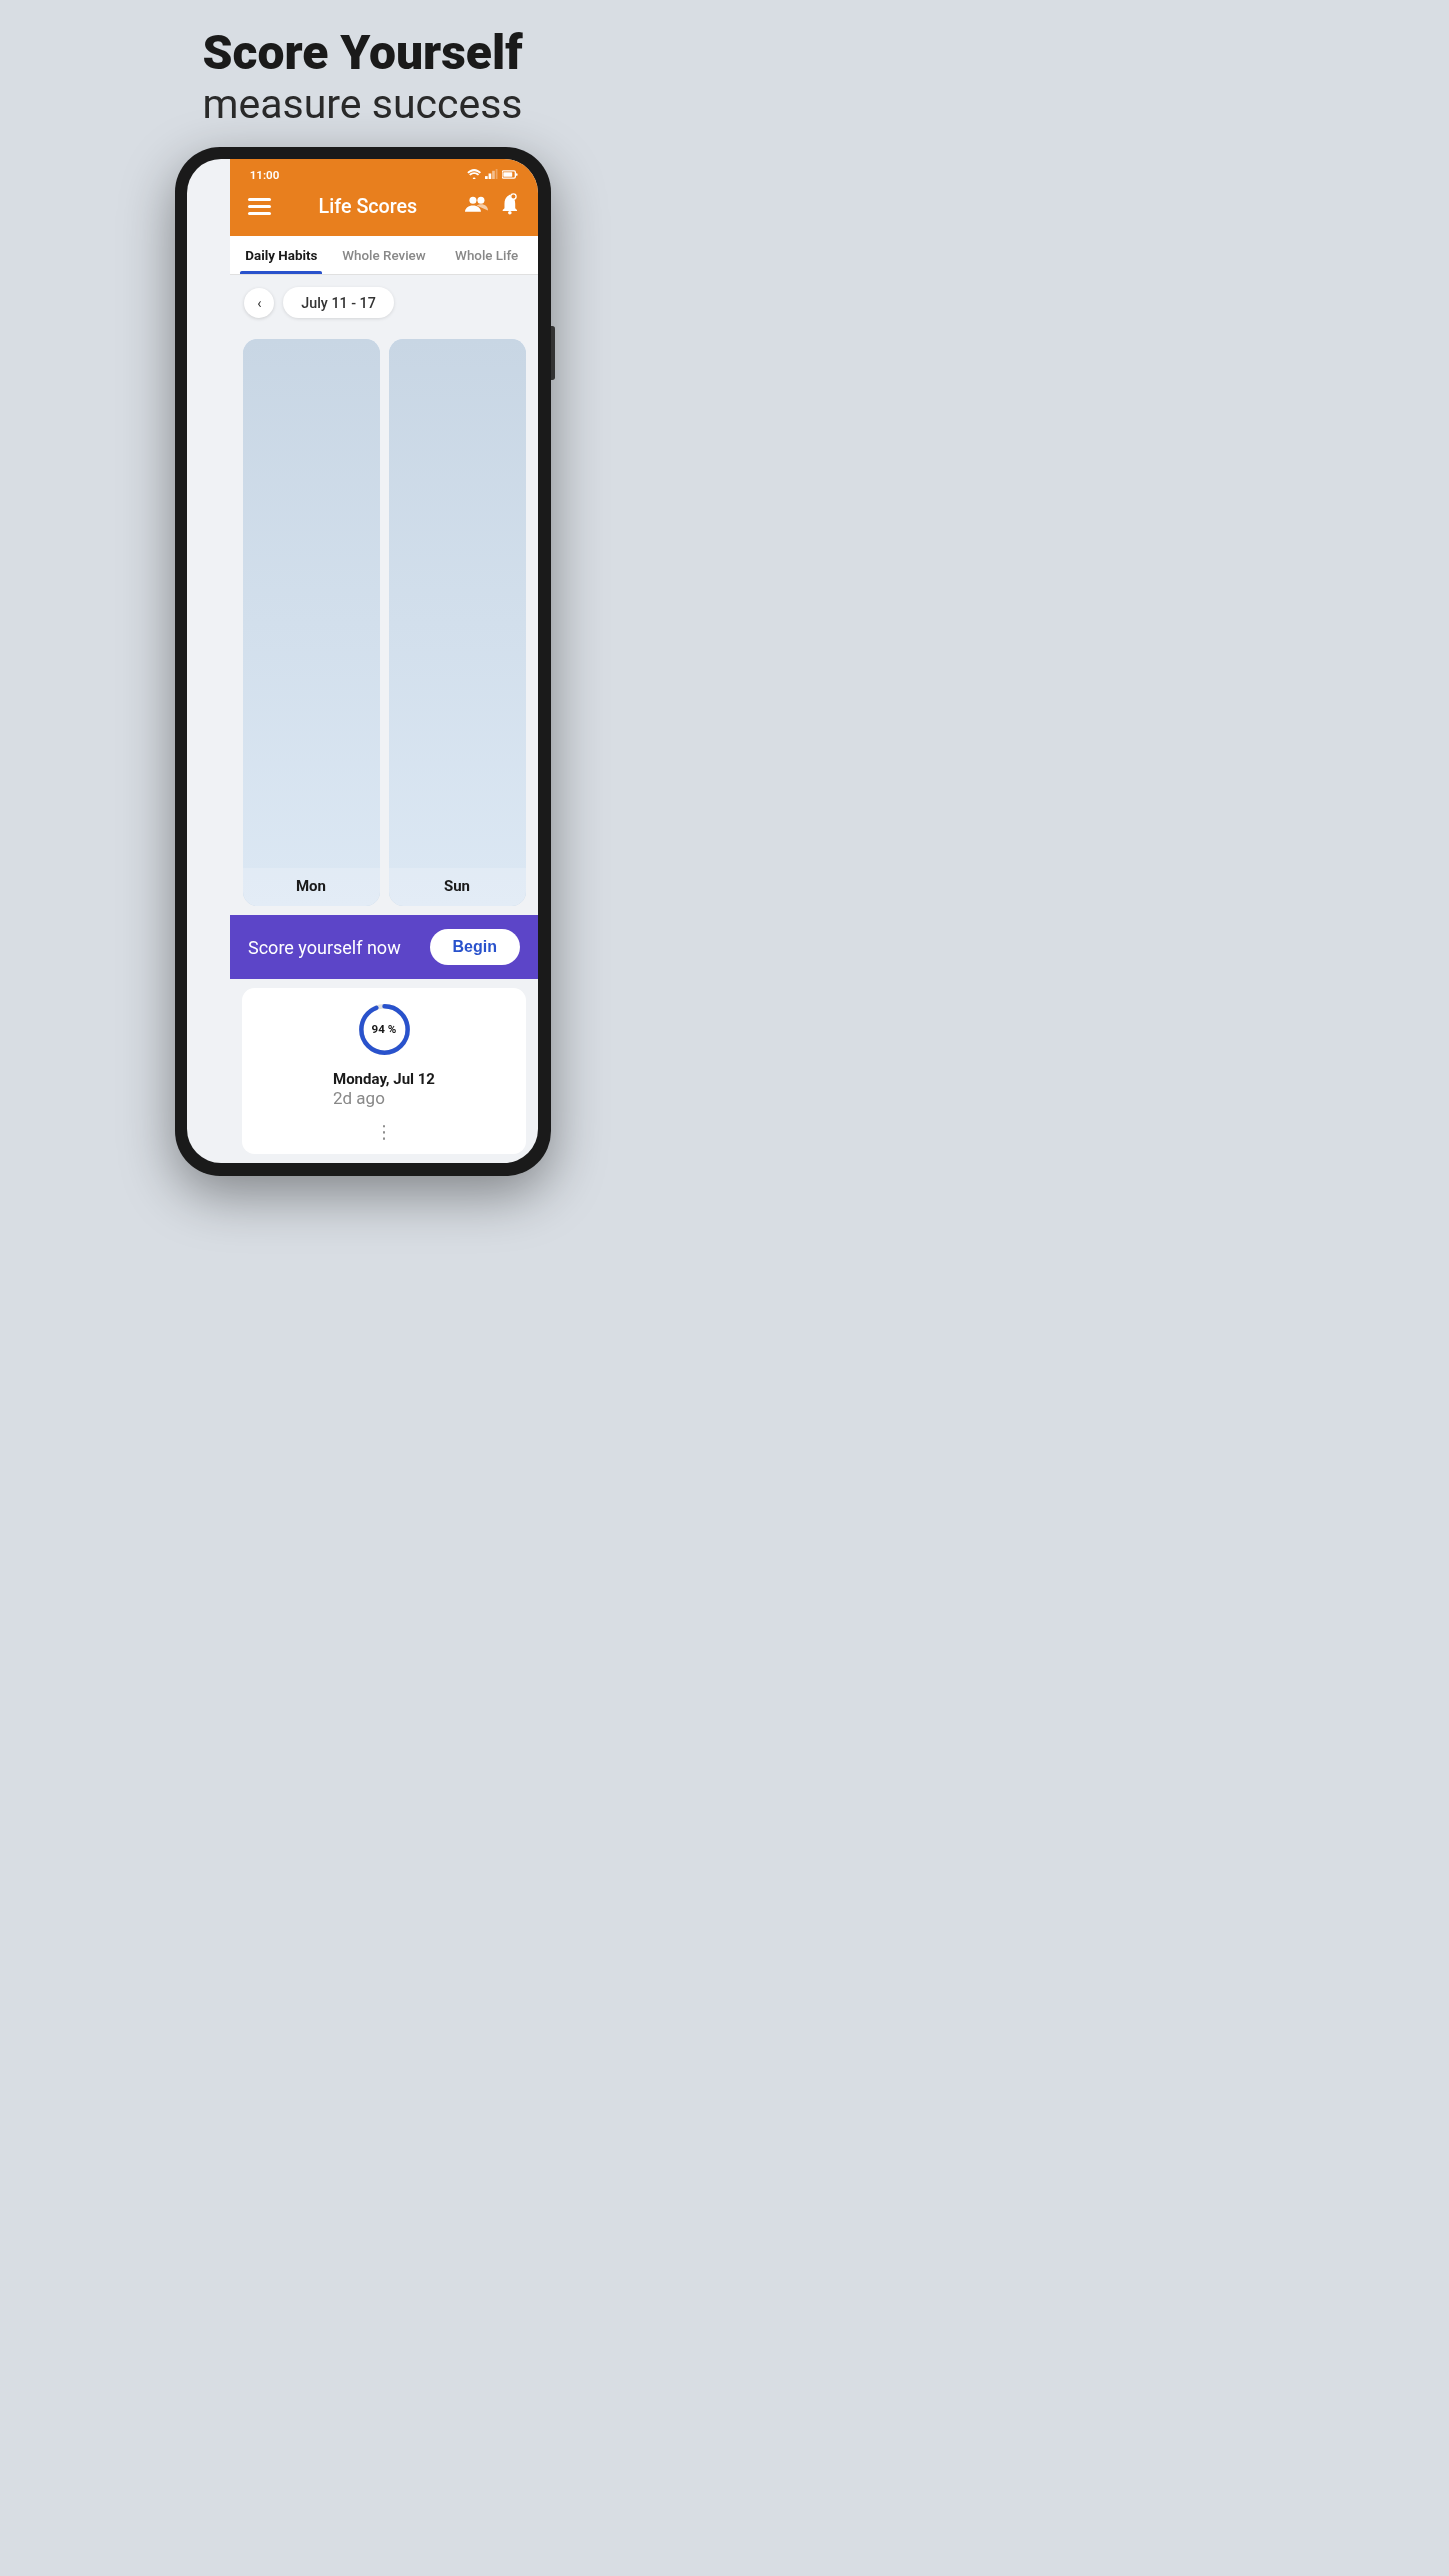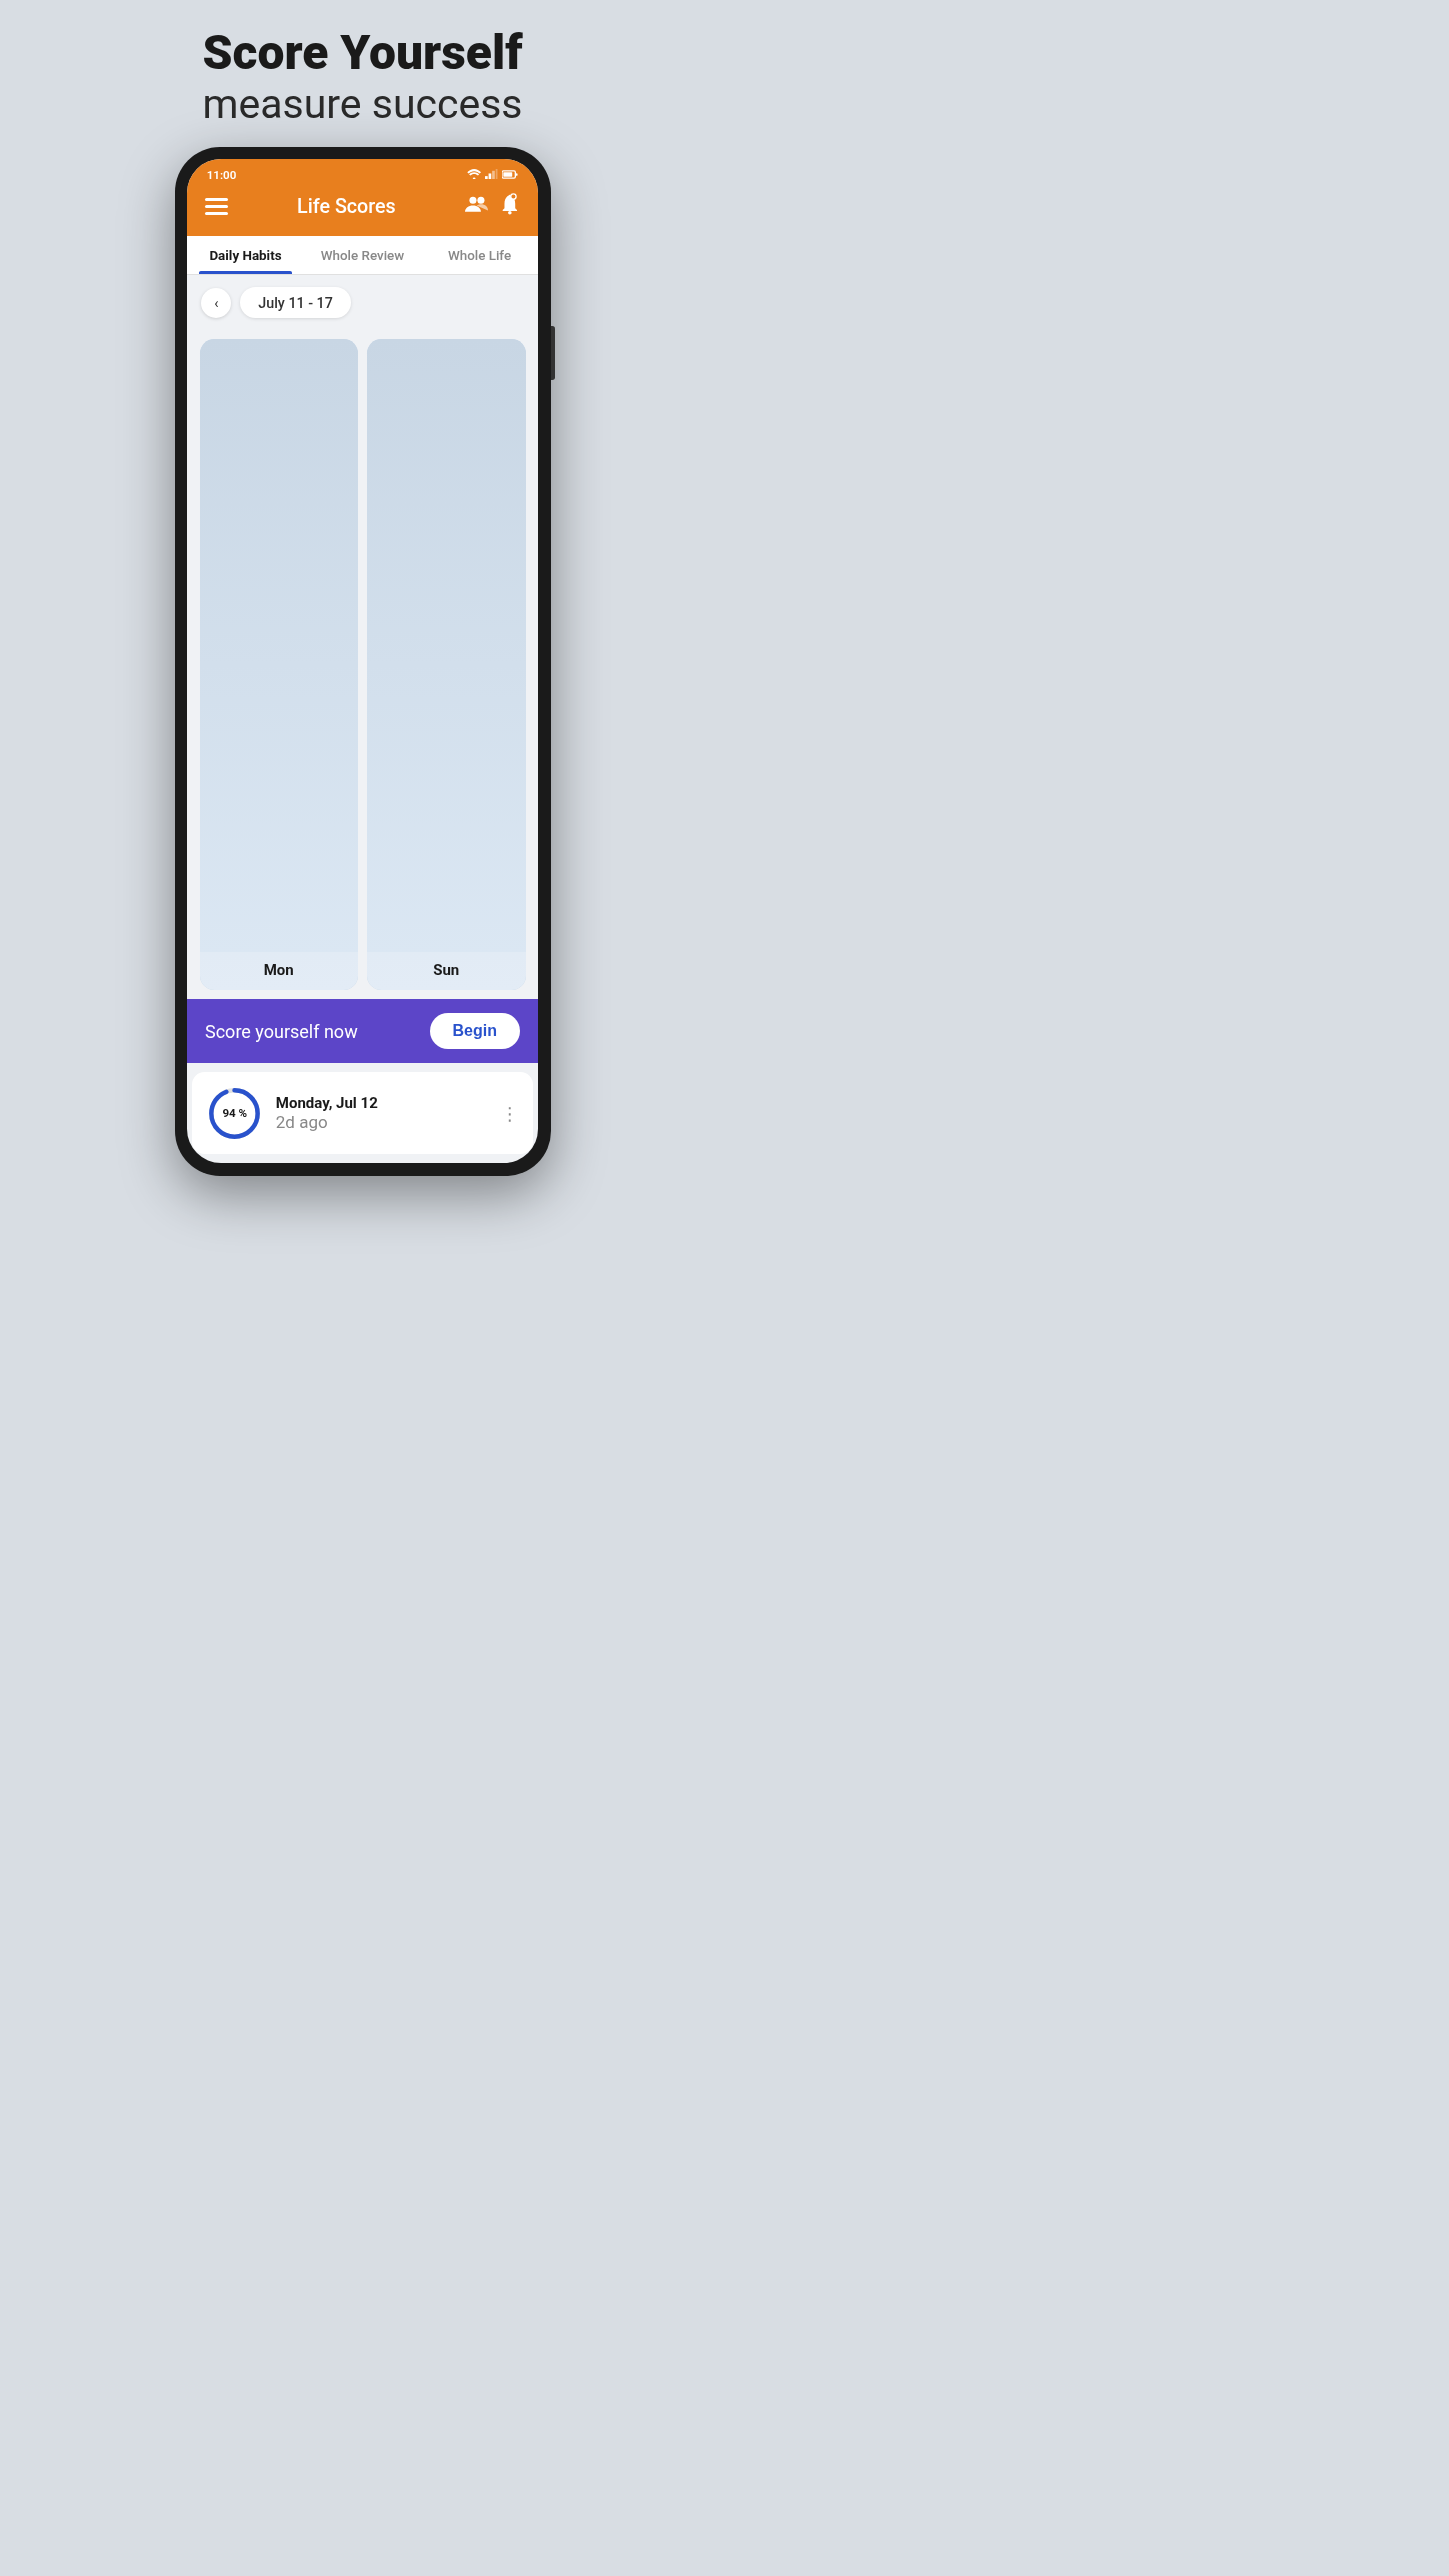--- a/index.html
+++ b/index.html
@@ -51,20 +51,21 @@
     }
 
     .phone-screen {
       width: 100%;
       height: 100%;
       background: #f0f2f5;
       border-radius: 34px;
       overflow: hidden;
       display: flex;
       flex-direction: column;
+      padding-left: 43px;
     }
 
     
     .status-bar {
       background: #e87f1e;
       display: flex;
       justify-content: space-between;
       align-items: center;
       padding: 9px 19.7px 3.6px;
       color: white;
@@ -270,26 +271,27 @@
       font-size: 16px;
       font-weight: 600;
       color: #2952cc;
       cursor: pointer;
       border: none;
     }
 
     
     .history-entry {
       background: white;
-      margin: 9px 5px;
+      margin: 9px 12px;
       border-radius: 12.5px;
       padding: 12.5px 14.3px;
       display: flex;
       align-items: center;
       gap: 12.5px;
+      flex-direction: column;
     }
 
     .circle-progress {
       width: 57px;
       height: 57px;
       position: relative;
       flex-shrink: 0;
     }
 
     .circle-progress svg {

